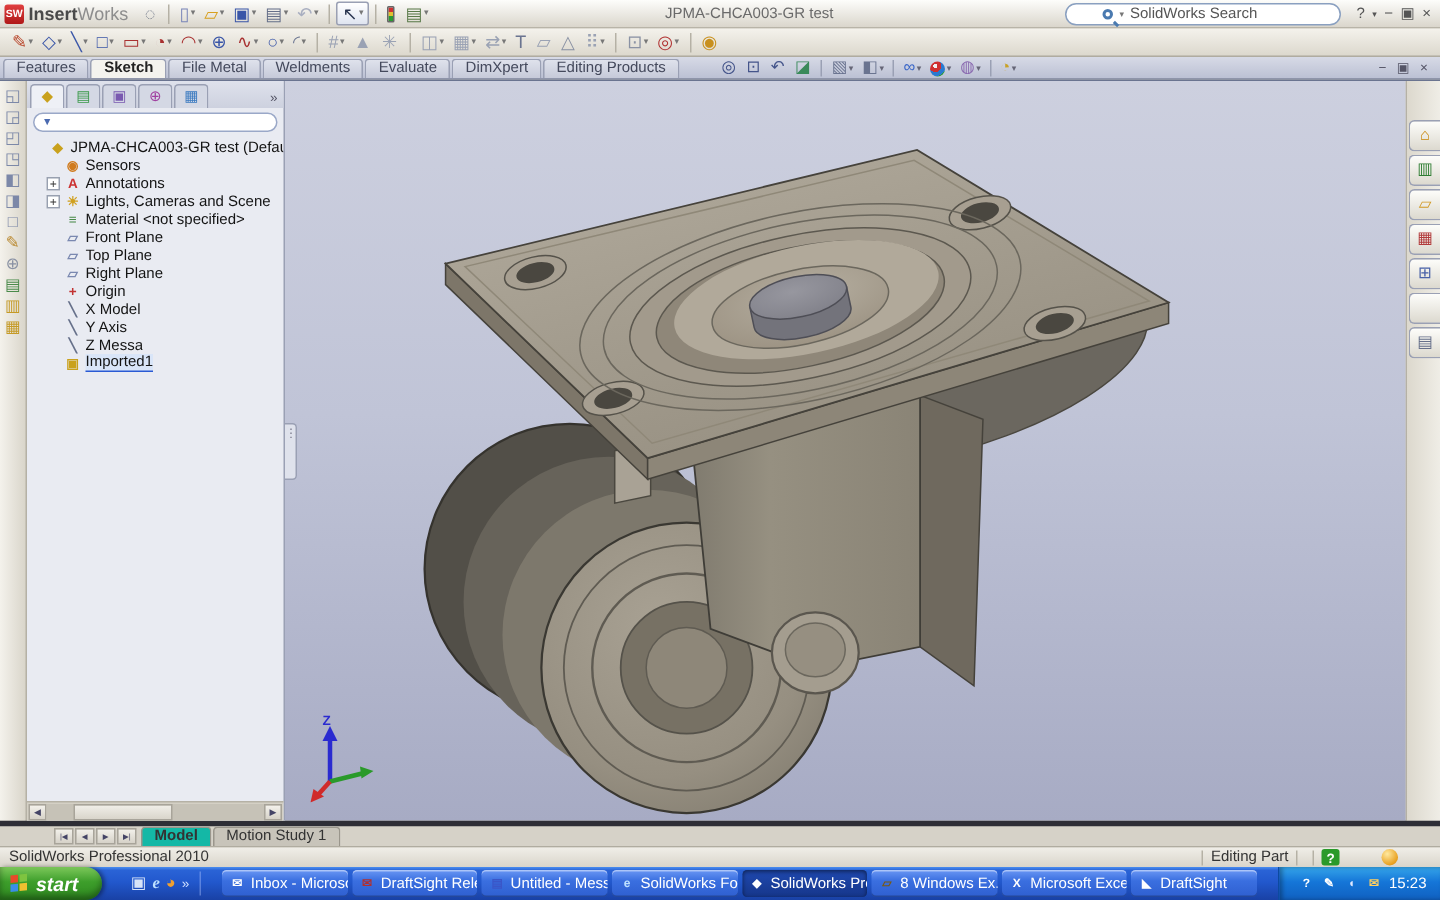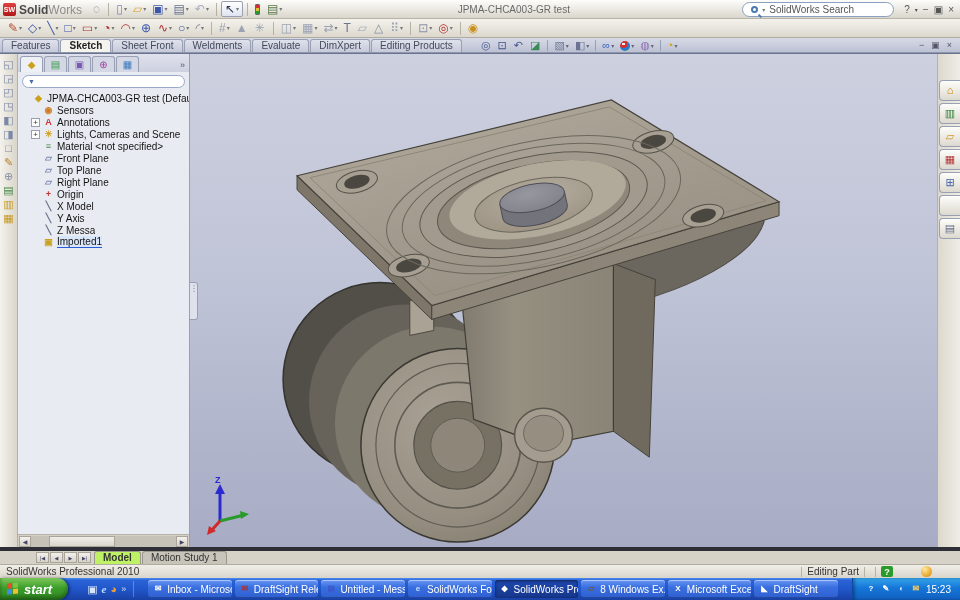--- a/index.html
+++ b/index.html
@@ -19,21 +19,21 @@
   .ski { display:flex; align-items:center; padding:0 3px; font-size:12px; line-height:1; }
   .ski .g { display:inline-block; }
   .ski .caret { font-size:6px; color:#777; margin-left:1px; }
   .ski.sep { width:1px; height:13px; background:#b5b1a5; padding:0; margin:0 4px; }
   .ski.boxed { border:1px solid #9aa0b4; background:linear-gradient(#fff,#dfe4f0); border-radius:2px; padding:1px 3px; }
   .ski.traffic .g { width:5px; height:11px; border:1px solid #666; border-radius:1px;
      background:linear-gradient(#d03030 33%, #e0c030 33% 66%, #2a9a30 66%); }
   .ski.ball .g, .hui.ball .g { width:10px; height:10px; border-radius:50%;
      background:radial-gradient(circle at 35% 30%, #f0f0f0 0 14%, #d03030 14% 42%, #2a7ad0 42% 72%, #2a9a40 72%); }
   .doc-title { flex:1; text-align:center; font-size:10px; color:#6a6a6a; white-space:nowrap; overflow:hidden; }
-  .search { width:152px; height:15px; border:1px solid #8aa0c0; border-radius:8px; background:#fff; display:flex; align-items:center; font-size:10px; color:#555; padding:0 8px; gap:4px; margin-right:4px; }
+  .search { width:184px; height:15px; border:1px solid #8aa0c0; border-radius:8px; background:#fff; display:flex; align-items:center; font-size:10px; color:#555; padding:0 24px; gap:4px; margin-right:4px; }
   .mag { width:7px; height:7px; border:2px solid #4a7ab0; border-radius:50%; position:relative; flex:none; }
   .mag::after { content:""; position:absolute; width:2px; height:4px; background:#4a7ab0; left:6px; top:6px; transform:rotate(-45deg); }
   .search .caret { font-size:6px; color:#777; }
   .search .stext { flex:1; white-space:nowrap; overflow:hidden; }
   .winctl { display:flex; align-items:center; gap:5px; padding:0 6px; font-size:10px; color:#555; }
   .winctl .caret { font-size:6px; }
 
   
   .toolbar2 { height:19px; flex:none; background:linear-gradient(#f4f2ec,#dcd8cd); border-bottom:1px solid #b0aca0; display:flex; align-items:center; padding-left:5px; }
 
@@ -81,21 +81,21 @@
   .tptab { width:21px; height:21px; margin-left:1px; border:1px solid #9aa0b4; border-right:none; border-radius:4px 0 0 4px; background:linear-gradient(#fdfdfa,#dcd9cf); display:grid; place-items:center; font-size:11px; line-height:1; }
 
   .darkstrip { height:4px; flex:none; background:#2e2e36; }
 
   
   .motionrow { height:14px; flex:none; background:#d6d2c8; display:flex; align-items:flex-end; border-bottom:1px solid #b0aca0; }
   .mnav { display:flex; margin-left:36px; gap:1px; align-items:center; padding-bottom:1px; }
   .mnb { min-width:13px; height:11px; border:1px solid #a8a49a; background:linear-gradient(#f2f0ea,#d6d2c8); font-size:5px; display:grid; place-items:center; color:#446; padding:0 1px; }
   .mtabs { display:flex; margin-left:3px; gap:1px; }
   .mtab { font-size:10px; line-height:12px; padding:0 8px; border:1px solid #9a968c; border-bottom:none; border-radius:3px 3px 0 0; background:#c8c4ba; color:#333; }
-  .mtab.active { background:#bef264; font-weight:bold; }
+  .mtab.active { background:#14b8a6; font-weight:bold; }
 
   
   .statusbar { height:13px; flex:none; background:linear-gradient(#f0eee8,#d9d5cb); display:flex; align-items:center; font-size:10px; color:#333; padding:0 6px; }
   .sb-spacer { flex:1; }
   .sb-div { width:1px; height:10px; background:#b5b1a5; margin:0 5px; }
   .sb-help { width:12px; height:11px; background:#2a9a2a; color:#fff; font-size:9px; font-weight:bold; display:grid; place-items:center; border-radius:2px; }
   .sb-ball { width:11px; height:11px; border-radius:50%; background:radial-gradient(circle at 35% 30%, #ffe9a0, #e8a020 70%, #b87810); margin-left:28px; margin-right:22px; }
 
   
   .taskbar { height:22px; flex:none; display:flex; align-items:center; background:linear-gradient(#4a8ef0,#2a63d6 10%,#2258cd 45%,#1941a5);gap:12px; }
@@ -116,21 +116,21 @@
   .tri { width:12px; height:11px; border-radius:2px; font-size:8px; line-height:1; display:grid; place-items:center; font-weight:bold; }
 </style>
 </head>
 <body>
 
 <div class="app">
 
   <div class="titlebar">
     <div class="logo">
       <span class="logo-sq">SW</span>
-      <span><span class="logo-solid">Solid</span><span class="logo-works">Works</span></span>
+      <span><span class="logo-solid">Insert</span><span class="logo-works">Works</span></span>
     </div>
     <div class="tbrow">
 
     <span class="ski">
           <span class="g" style="color: rgb(85, 95, 116);">◌</span>
           <span class="caret"></span>
         </span>
         <span class="ski sep">
           <span class="g"></span>
           <span class="caret"></span>
@@ -305,21 +305,21 @@
         <span class="g" style="color: rgb(200, 144, 30);">◉</span>
         <span class="caret"></span>
       </span>
     </div>
 
   <div class="row3">
     <div class="cmdtabs">
 
     <span class="ctab">Features</span>
         <span class="ctab active">Sketch</span>
-        <span class="ctab">Sheet Front</span>
+        <span class="ctab">File Metal</span>
         <span class="ctab">Weldments</span>
         <span class="ctab">Evaluate</span>
         <span class="ctab">DimXpert</span>
         <span class="ctab">Editing Products</span>
       </div>
     <div class="headsup">
 
     <span class="hui">
           <span class="g" style="color: rgb(68, 84, 138);">◎</span>
           <span class="caret"></span>

